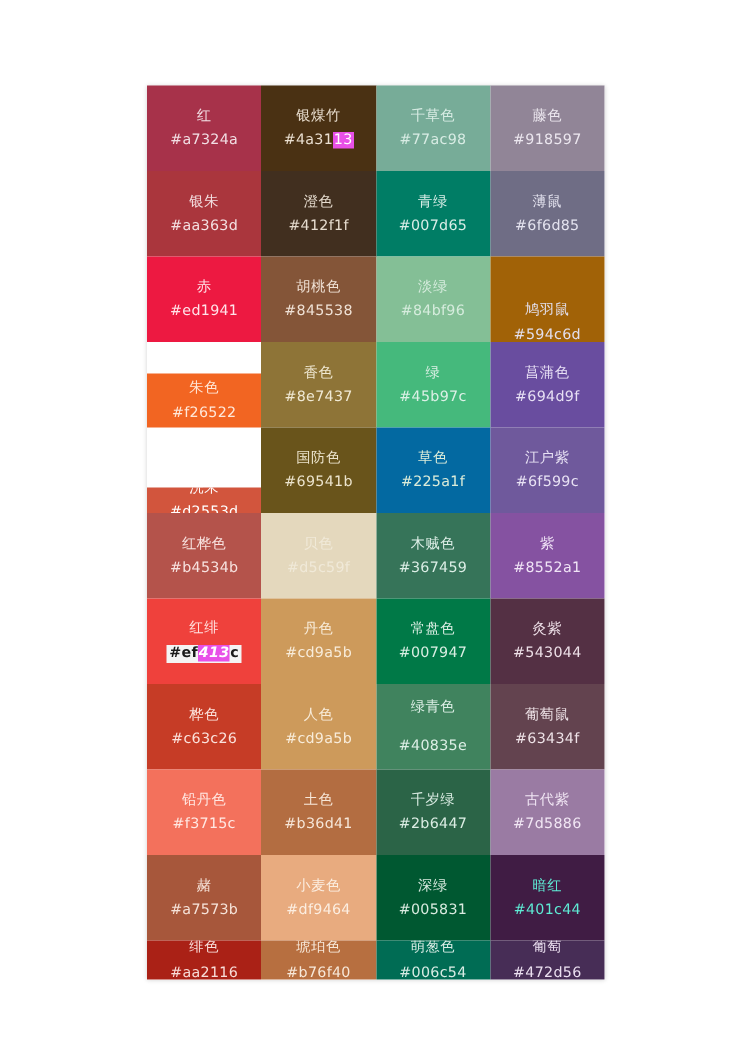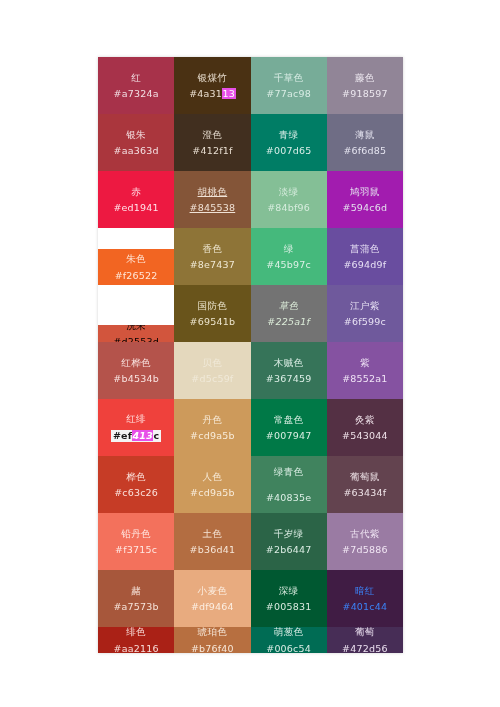--- a/index.html
+++ b/index.html
@@ -102,57 +102,57 @@
         <div class="swatch-hex">#007d65</div>
       </div>
       <div class="swatch" style="background: rgb(111, 109, 133); color: rgb(228, 227, 239);">
         <div class="swatch-name">薄鼠</div>
         <div class="swatch-hex">#6f6d85</div>
       </div>
       <div class="swatch" style="background: rgb(237, 25, 65); color: rgb(255, 227, 233);">
         <div class="swatch-name">赤</div>
         <div class="swatch-hex">#ed1941</div>
       </div>
-      <div class="swatch" style="background: rgb(132, 85, 56); color: rgb(240, 226, 214); text-decoration: underline;">
+      <div class="swatch" style="background: rgb(132, 85, 56); color: rgb(240, 226, 214);">
         <div class="swatch-name">胡桃色</div>
         <div class="swatch-hex">#845538</div>
       </div>
       <div class="swatch" style="background: rgb(132, 191, 150); color: rgb(214, 236, 221);">
         <div class="swatch-name">淡绿</div>
         <div class="swatch-hex">#84bf96</div>
       </div>
-      <div class="swatch" style="background: #a21caf; color: rgb(227, 223, 237);">
+      <div class="swatch" style="background: #a16207; color: rgb(227, 223, 237); justify-content: flex-end;">
         <div class="swatch-name">鸠羽鼠</div>
         <div class="swatch-hex">#594c6d</div>
       </div>
       <div class="swatch" style="background: rgb(242, 101, 34); color: rgb(255, 231, 216); margin-top: 21px;">
         <div class="swatch-name">朱色</div>
         <div class="swatch-hex">#f26522</div>
       </div>
       <div class="swatch" style="background: rgb(142, 116, 55); color: rgb(240, 233, 212);">
         <div class="swatch-name">香色</div>
         <div class="swatch-hex">#8e7437</div>
       </div>
       <div class="swatch" style="background: rgb(69, 185, 124); color: rgb(220, 240, 230);">
         <div class="swatch-name">绿</div>
         <div class="swatch-hex">#45b97c</div>
       </div>
       <div class="swatch" style="background: rgb(105, 77, 159); color: rgb(231, 224, 244);">
         <div class="swatch-name">菖蒲色</div>
         <div class="swatch-hex">#694d9f</div>
       </div>
-      <div class="swatch" style="background: rgb(210, 85, 61); color: #000000; margin-top: 40px;">
+      <div class="swatch" style="background: rgb(210, 85, 61); color: #ffffff; margin-top: 40px;">
         <div class="swatch-name">洗朱</div>
         <div class="swatch-hex">#d2553d</div>
       </div>
       <div class="swatch" style="background: rgb(105, 84, 27); color: rgb(236, 228, 205);">
         <div class="swatch-name">国防色</div>
         <div class="swatch-hex">#69541b</div>
       </div>
-      <div class="swatch" style="background: #737373; color: rgb(220, 236, 217); font-style: italic;">
+      <div class="swatch" style="background: #0369a1; color: rgb(220, 236, 217);">
         <div class="swatch-name">草色</div>
         <div class="swatch-hex">#225a1f</div>
       </div>
       <div class="swatch" style="background: rgb(111, 89, 156); color: rgb(232, 226, 244);">
         <div class="swatch-name">江户紫</div>
         <div class="swatch-hex">#6f599c</div>
       </div>
       <div class="swatch" style="background: rgb(180, 83, 75); color: rgb(248, 227, 224);">
         <div class="swatch-name">红桦色</div>
         <div class="swatch-hex">#b4534b</div>
@@ -222,21 +222,21 @@
         <div class="swatch-hex">#a7573b</div>
       </div>
       <div class="swatch" style="background: rgb(232, 171, 127); color: rgb(252, 238, 225);">
         <div class="swatch-name">小麦色</div>
         <div class="swatch-hex">#df9464</div>
       </div>
       <div class="swatch" style="background: rgb(0, 88, 49); color: rgb(217, 235, 224);">
         <div class="swatch-name">深绿</div>
         <div class="swatch-hex">#005831</div>
       </div>
-      <div class="swatch" style="background: rgb(64, 28, 68); color: #3b82f6;">
+      <div class="swatch" style="background: rgb(64, 28, 68); color: #5eead4;">
         <div class="swatch-name">暗红</div>
         <div class="swatch-hex">#401c44</div>
       </div>
       <div class="swatch" style="background: rgb(170, 33, 22); color: rgb(248, 221, 217);">
         <div class="swatch-name">绯色</div>
         <div class="swatch-hex">#aa2116</div>
       </div>
       <div class="swatch" style="background: rgb(183, 111, 64); color: rgb(247, 232, 217);">
         <div class="swatch-name">琥珀色</div>
         <div class="swatch-hex">#b76f40</div>

